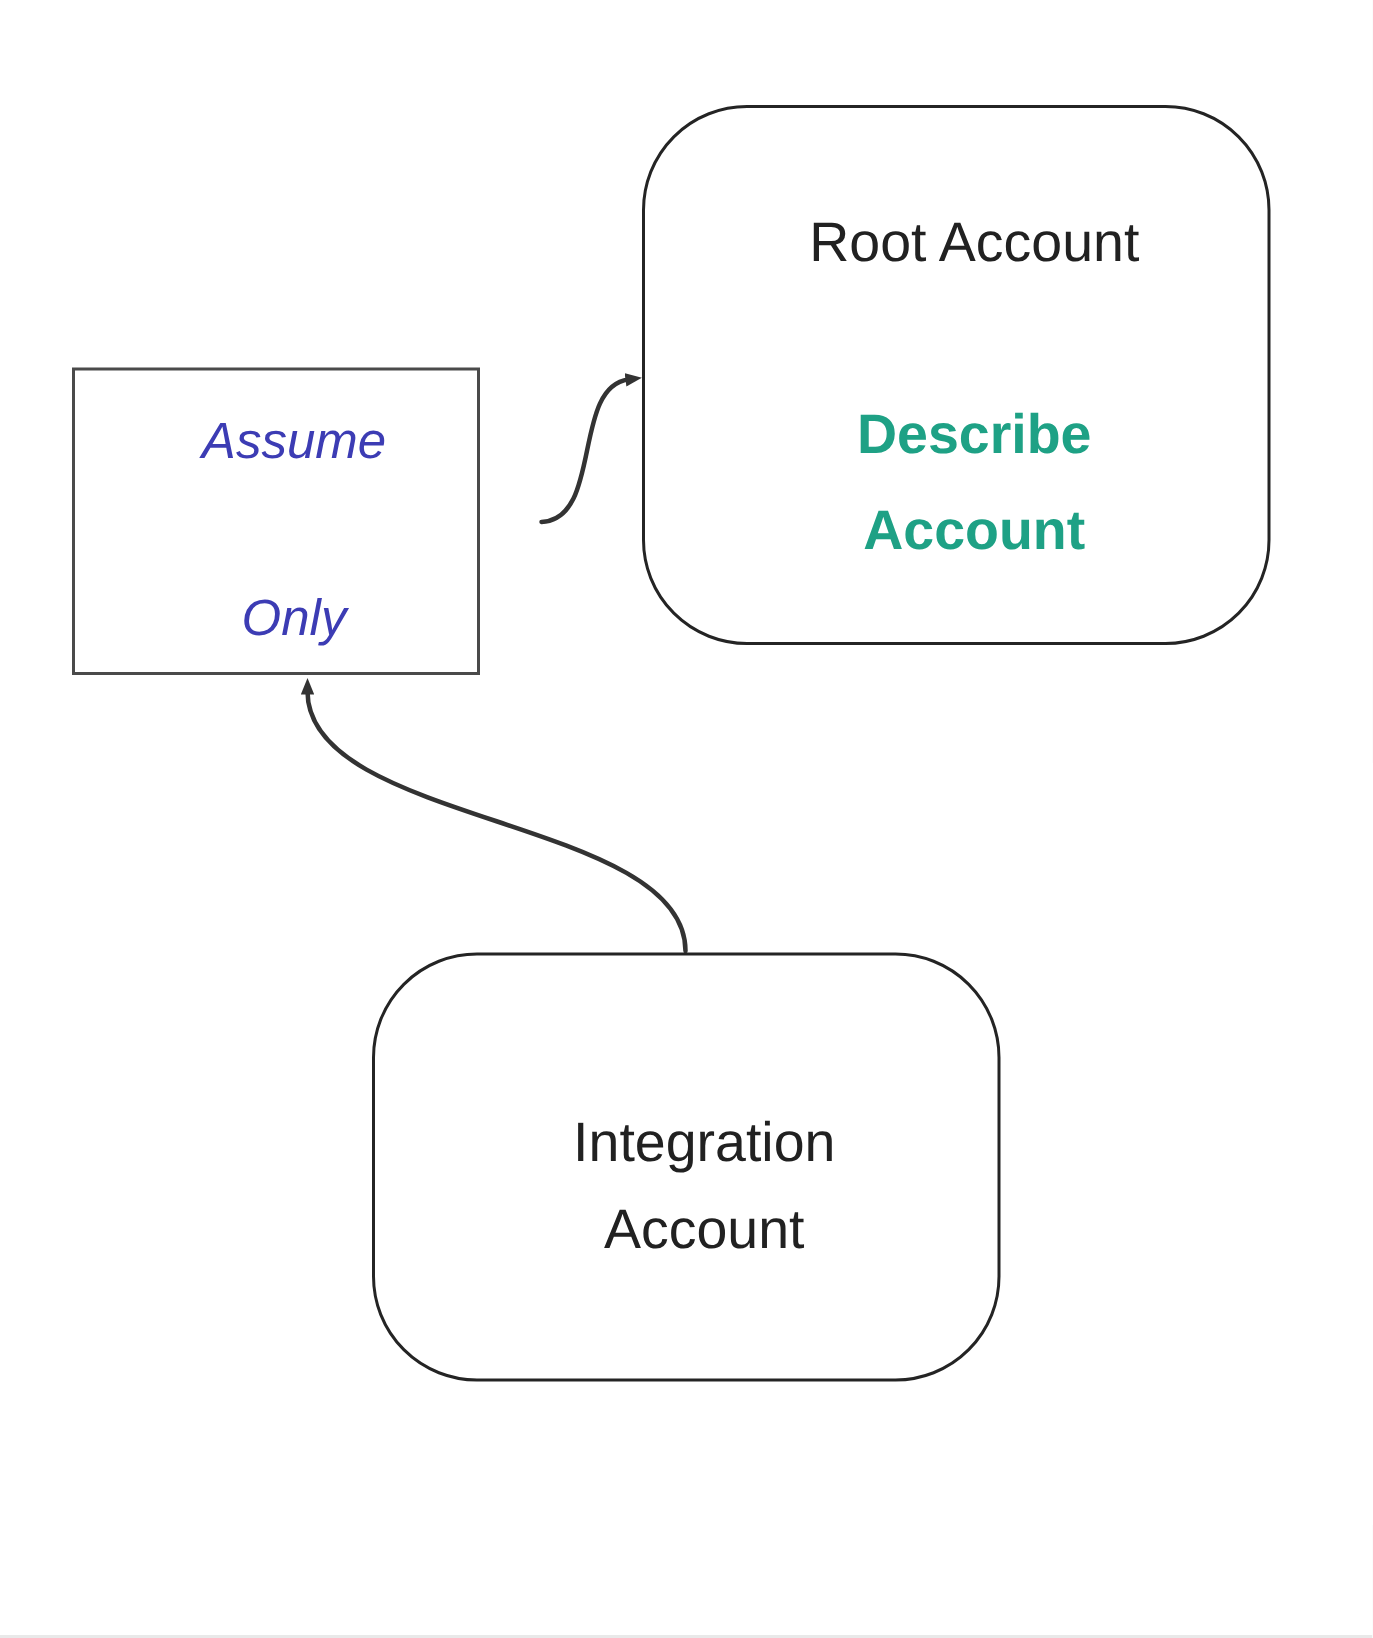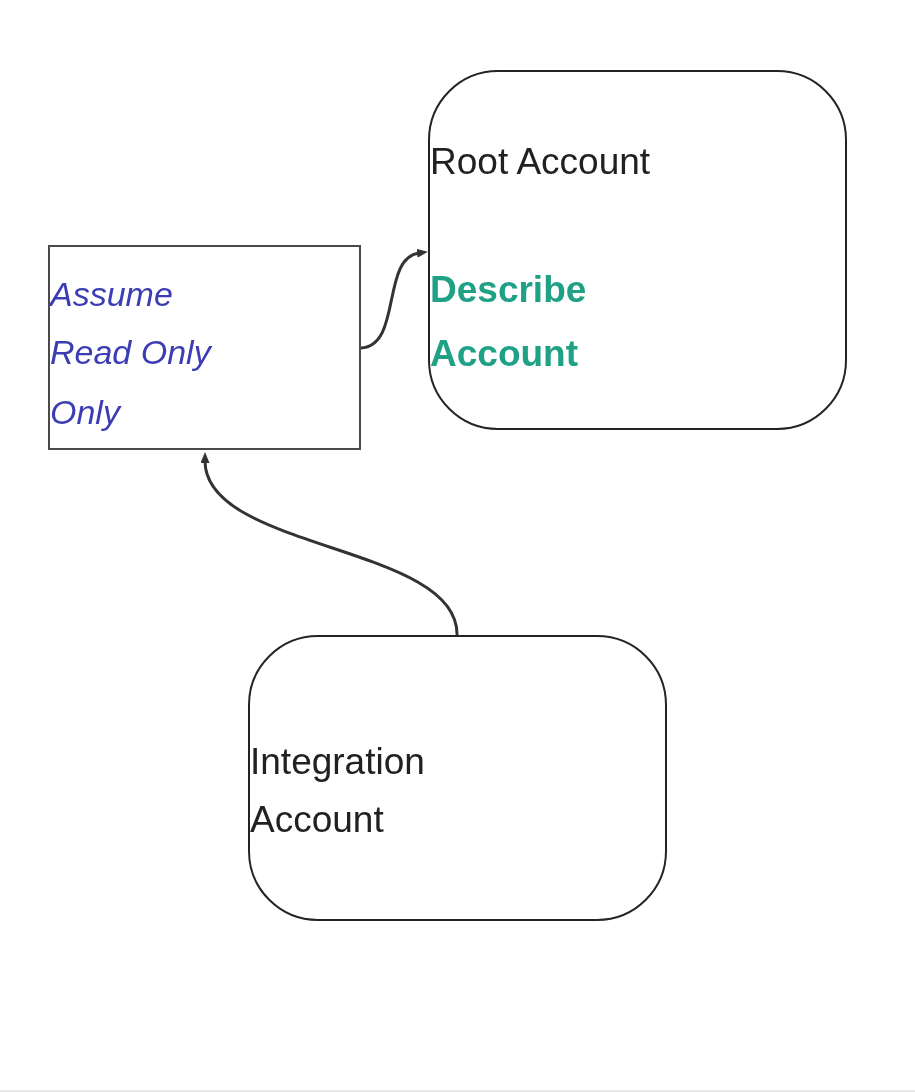--- a/index.html
+++ b/index.html
@@ -47,31 +47,31 @@
   }
   .node.rect{
     border:2px solid var(--rect-border);
   }
   .node-root{
     left:428px; top:70px;
     width:419px; height:360px;
   }
   .node-assume{
     left:48px; top:245px;
-    width:313px; height:205px;
+    width:272px; height:205px;
   }
   .node-integration{
     left:248px; top:635px;
     width:419px; height:286px;
   }
   .line{
     position:absolute;
-    left:0;
+    left:12px;
     width:100%;
-    text-align:left;
+    text-align:center;
     white-space:nowrap;
   }
   .title-line{
     font-size:37px;
     line-height:50px;
     color:var(--ink);
     font-weight:400;
   }
   .action-line{
     font-size:37px;
@@ -119,21 +119,20 @@
   </svg>
 
   <div class="node rounded node-root">
     <div class="line title-line root-t0">Root Account</div>
     <div class="line action-line root-a0">Describe</div>
     <div class="line action-line root-a1">Account</div>
   </div>
 
   <div class="node rect node-assume">
     <div class="line assume-line asm-t0">Assume</div>
-    <div class="line assume-line asm-t1">Read Only</div>
     <div class="line assume-line asm-t2">Only</div>
   </div>
 
   <div class="node rounded node-integration">
     <div class="line title-line int-t0">Integration</div>
     <div class="line title-line int-t1">Account</div>
   </div>
 
   <div class="bottom-hairline"></div>
 

